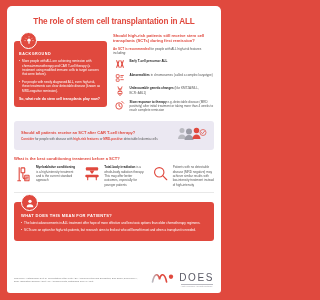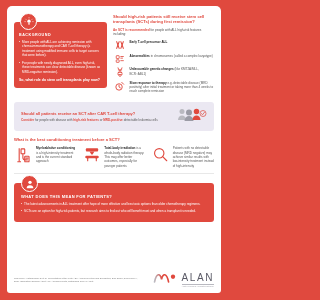--- a/index.html
+++ b/index.html
@@ -146,20 +146,21 @@
     font-size: 1.7px; color: #8a8a94; letter-spacing: 0.15px;
     margin-top: 1px; border-top: 0.4px solid #b9b9c0; padding-top: 0.8px;
   }
 </style>
 </head>
 <body>
 
 <div class="frame">
   <div class="card">
 
+    <div class="title">The role of stem cell transplantation in ALL</div>
 
     <div class="top-row">
 
       <div class="col-left">
         <div class="badge-circle">
           <svg width="10" height="10" viewBox="0 0 24 24" fill="none" stroke="#ffffff" stroke-width="2">
             <circle cx="12" cy="10" r="4" fill="#ffffff" stroke="none"></circle>
             <rect x="10" y="15" width="4" height="3" fill="#ffffff" stroke="none"></rect>
             <line x1="12" y1="1" x2="12" y2="3"></line>
             <line x1="3.5" y1="4.5" x2="5" y2="6"></line>
@@ -347,20 +348,20 @@
                 <stop offset="0%" stop-color="#b9b9c0"></stop>
                 <stop offset="55%" stop-color="#e0493e"></stop>
                 <stop offset="100%" stop-color="#e0493e"></stop>
               </linearGradient>
             </defs>
             <path d="M2 17 C5 3, 11 3, 13 13 C15 3, 21 3, 24 17" fill="none" stroke="url(#wg)" stroke-width="2.6" stroke-linecap="round"></path>
             <circle cx="31" cy="9" r="3.4" fill="#e0493e"></circle>
           </svg>
         </div>
         <div class="logo-word">
-          <div class="logo-alan">ALAN</div>
+          <div class="logo-alan">DOES</div>
           <div class="logo-tag">Acute Leukemia Advocates Network</div>
         </div>
       </div>
     </div>
 
   </div>
 </div>
 
 </body></html>

